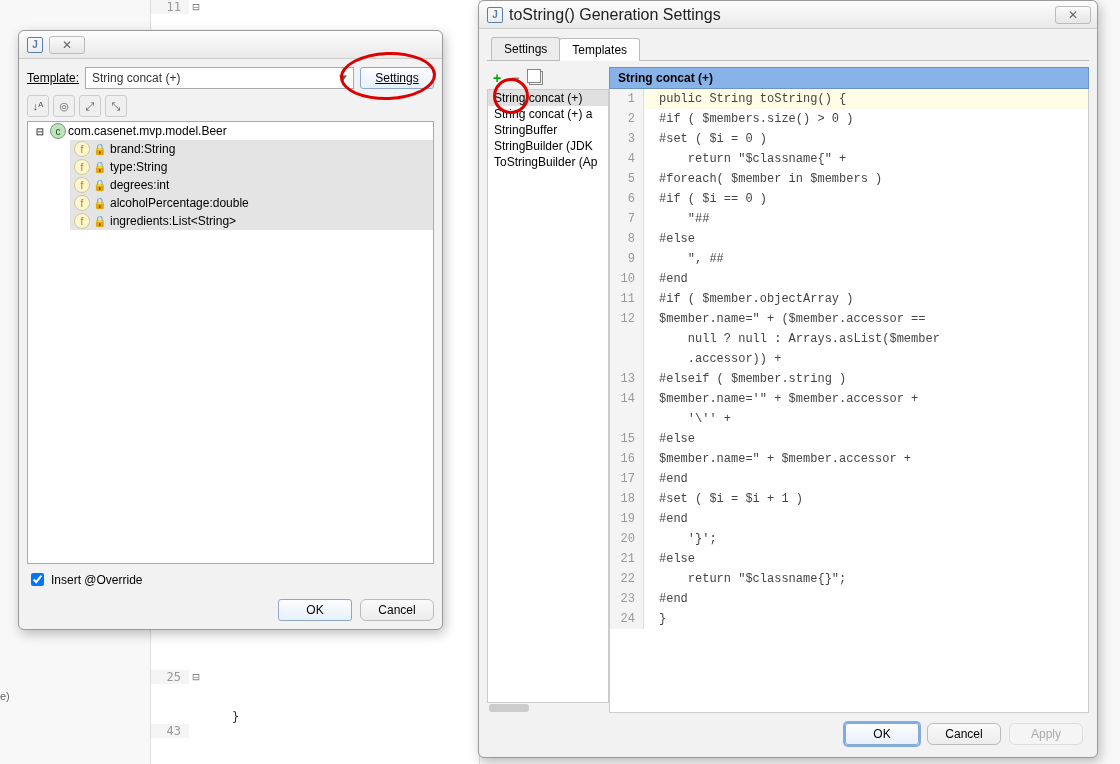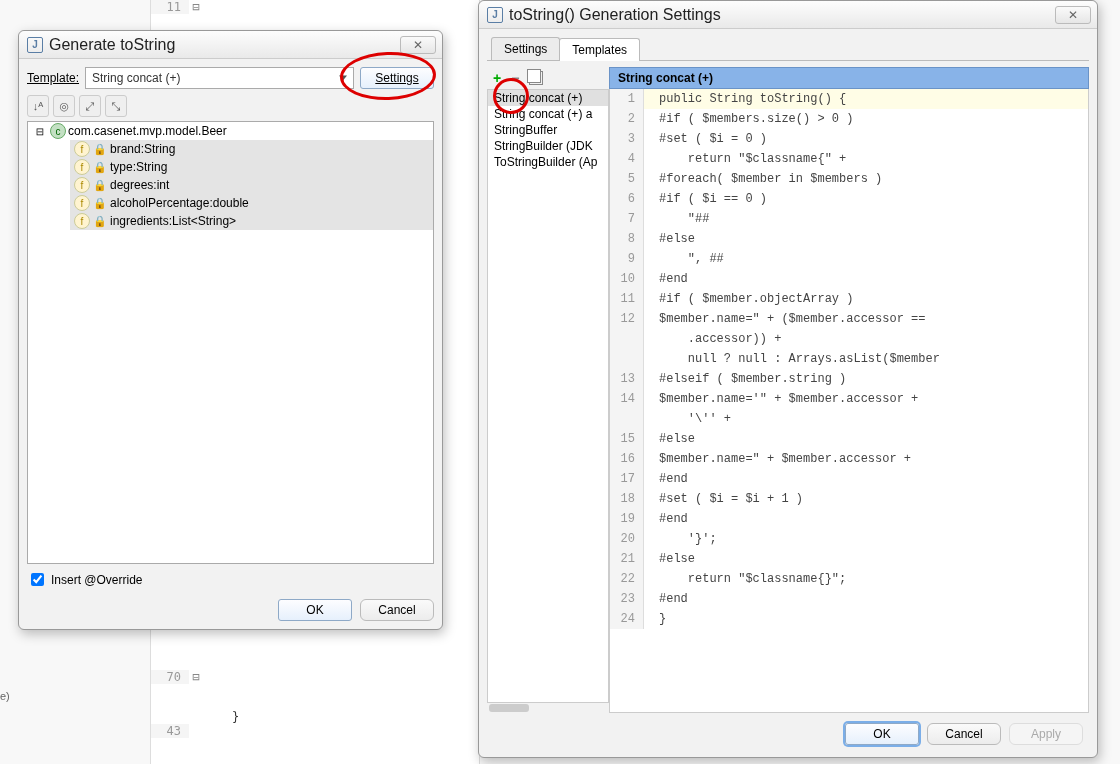--- a/index.html
+++ b/index.html
@@ -220,31 +220,30 @@
 </head>
 <body>
 
 <div class="bg-editor">
   <div class="ed-line">
     <span class="gut">11</span>
     <span class="gut-fold">⊟</span>
     <span class="txt"><span class="kw">import</span> java.util.List;</span>
   </div>
   <div style="height:616px"></div>
-  <div class="ed-line"><span class="gut">70</span><span class="gut-fold">⊟</span><span class="txt">    }</span></div>
+  <div class="ed-line"><span class="gut">25</span><span class="gut-fold">⊟</span><span class="txt">    }</span></div>
   <div class="ed-line"><span class="gut">43</span><span class="gut-fold"> </span><span class="txt"></span></div>
   <div class="ed-line"><span class="gut">44</span><span class="gut-fold"> </span><span class="txt">}</span></div>
   <div class="ed-line"><span class="gut">45</span><span class="gut-fold"> </span><span class="txt"></span></div>
 </div>
 <div class="sidebar-stub">e)</div>
 
 <div class="dialog dlg-generate">
   <div class="titlebar">
     <span class="app-icon">J</span>
-    <span class="title">Generate toString</span>
     <span class="close">✕</span>
   </div>
   <div class="dlg-body">
     <div class="row">
       <span class="lbl">Template:</span>
       <div class="combo">
         <span>String concat (+)</span>
       </div>
       <div class="btn">
         <u>Settings</u>
@@ -338,22 +337,22 @@
             <div class="code-line"><span class="ln">3</span><span class="code">#set ( $i = 0 )</span></div>
             <div class="code-line"><span class="ln">4</span><span class="code">    return "$classname{" +</span></div>
             <div class="code-line"><span class="ln">5</span><span class="code">#foreach( $member in $members )</span></div>
             <div class="code-line"><span class="ln">6</span><span class="code">#if ( $i == 0 )</span></div>
             <div class="code-line"><span class="ln">7</span><span class="code">    "##</span></div>
             <div class="code-line"><span class="ln">8</span><span class="code">#else</span></div>
             <div class="code-line"><span class="ln">9</span><span class="code">    ", ##</span></div>
             <div class="code-line"><span class="ln">10</span><span class="code">#end</span></div>
             <div class="code-line"><span class="ln">11</span><span class="code">#if ( $member.objectArray )</span></div>
             <div class="code-line"><span class="ln">12</span><span class="code">$member.name=" + ($member.accessor == </span></div>
+            <div class="code-line"><span class="ln"></span><span class="code">    null ? null : Arrays.asList($member</span></div>
             <div class="code-line"><span class="ln"></span><span class="code">    .accessor)) +</span></div>
-            <div class="code-line"><span class="ln"></span><span class="code">    null ? null : Arrays.asList($member</span></div>
             <div class="code-line"><span class="ln">13</span><span class="code">#elseif ( $member.string )</span></div>
             <div class="code-line"><span class="ln">14</span><span class="code">$member.name='" + $member.accessor + </span></div>
             <div class="code-line"><span class="ln"></span><span class="code">    '\'' +</span></div>
             <div class="code-line"><span class="ln">15</span><span class="code">#else</span></div>
             <div class="code-line"><span class="ln">16</span><span class="code">$member.name=" + $member.accessor +</span></div>
             <div class="code-line"><span class="ln">17</span><span class="code">#end</span></div>
             <div class="code-line"><span class="ln">18</span><span class="code">#set ( $i = $i + 1 )</span></div>
             <div class="code-line"><span class="ln">19</span><span class="code">#end</span></div>
             <div class="code-line"><span class="ln">20</span><span class="code">    '}';</span></div>
             <div class="code-line"><span class="ln">21</span><span class="code">#else</span></div>

